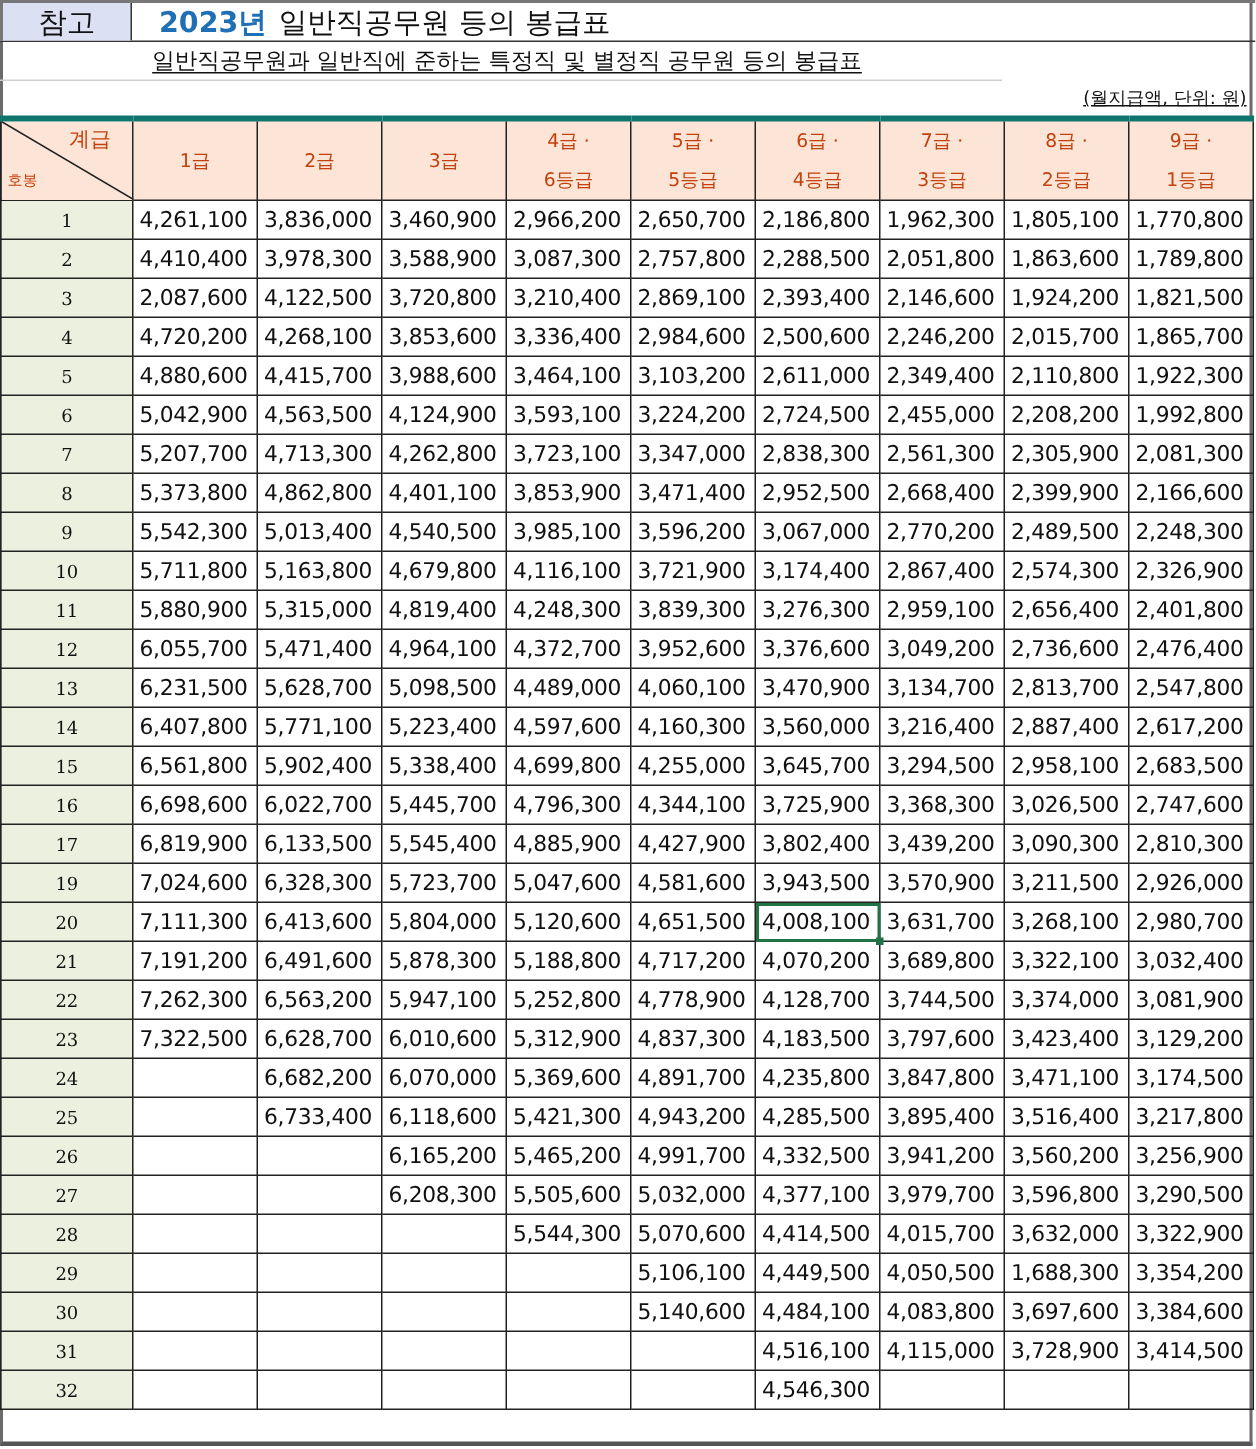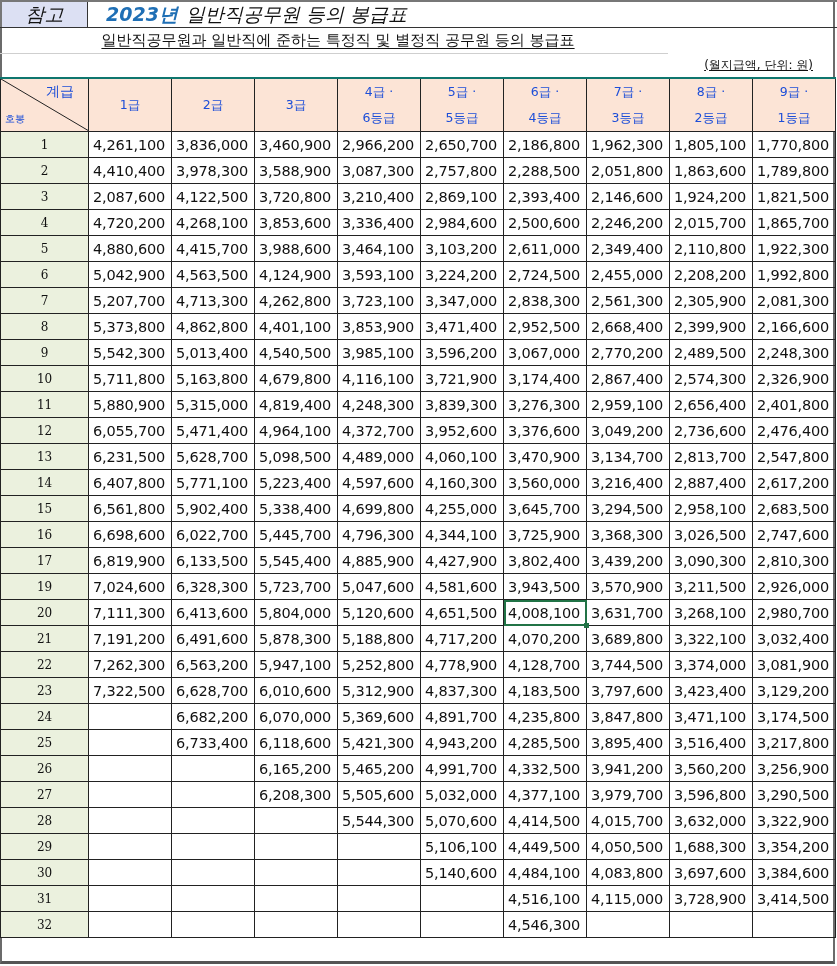--- a/index.html
+++ b/index.html
@@ -1,28 +1,28 @@
 <!DOCTYPE html>
 <html><head>
 <meta charset="utf-8">
 <style>
   html, body { margin:0; padding:0; background:#ffffff; }
   body { width:837px; height:966px; overflow:hidden; position:relative; font-family:"DejaVu Sans", sans-serif; }
   .frame { position:absolute; left:0; top:0; width:835px; height:964px; border-left:2px solid #6b6b6b; border-right:2px solid #6b6b6b; border-bottom:3px solid #555; box-sizing:border-box; }
-  .title-row { position:absolute; left:0; top:0; width:837px; height:28px; border-top:2px solid #777; border-bottom:1px solid #333; box-sizing:border-box; display:flex;font-style:italic; }
+  .title-row { position:absolute; left:0; top:0; width:837px; height:28px; border-top:2px solid #777; border-bottom:1px solid #333; box-sizing:border-box; display:flex; }
   .ref-cell { width:88px; height:100%; background:#dce0f3; border-right:1px solid #333; border-left:2px solid #777; box-sizing:border-box; display:flex; align-items:center; justify-content:center; font-size:19px; color:#111; }
   .title-text { padding-left:18px; display:flex; align-items:center; font-size:19px; color:#111; white-space:nowrap; }
   .title-year { color:#1f6fb5; font-weight:bold; margin-right:8px; }
   .sub-row { position:absolute; left:0; top:28px; width:668px; height:26px; border-bottom:1px solid #cfcfcf; box-sizing:border-box; display:flex; align-items:center; justify-content:center; }
   .sub-text { font-size:15px; color:#111; text-decoration:underline; text-underline-offset:3px; margin-left:8px; }
-  .unit-row { position:absolute; left:0; top:54px; width:837px; height:23px; display:flex; align-items:center; justify-content:flex-end; box-sizing:border-box; padding-right:24px; }
+  .unit-row { position:absolute; left:0; top:54px; width:837px; height:23px; display:flex; align-items:center; justify-content:flex-end; box-sizing:border-box; padding-right:6px; }
   .unit-text { font-size:12px; color:#111; text-decoration:underline; }
   table.grid { position:absolute; left:0; top:77px; border-collapse:collapse; table-layout:fixed; width:835px; }
   table.grid th, table.grid td { border:1px solid #222; box-sizing:border-box; padding:0; }
-  table.grid thead th { background:#fce4d6; height:52px; font-weight:normal; font-size:12.5px; color:#1d4ed8; border-top:2px solid #0f766e; line-height:26px; font-family:"DejaVu Sans", sans-serif; }
+  table.grid thead th { background:#fce4d6; height:52px; font-weight:normal; font-size:12.5px; color:#c2410c; border-top:4px solid #0f766e; line-height:26px; font-family:"DejaVu Sans", sans-serif; }
   th.corner { position:relative; background:#fce4d6; }
   .corner svg { position:absolute; left:0; top:0; }
   .corner .c-top { position:absolute; right:14px; top:3px; font-size:14px; line-height:18px; }
   .corner .c-bot { position:absolute; left:4px; bottom:3px; font-size:10px; line-height:18px; }
   table.grid tbody td { height:26px; font-size:14.5px; color:#111; text-align:right; padding-right:6px; font-family:"DejaVu Sans", sans-serif; letter-spacing:-0.2px; }
   table.grid tbody td.hob { background:#ebf1de; text-align:center; padding-right:0; font-family:"DejaVu Serif", serif; font-size:12px; }
   td.selected { outline:2px solid #217346; outline-offset:-2px; position:relative; }
   td.selected .handle { position:absolute; right:-3px; bottom:-3px; width:5px; height:5px; background:#217346; }
 </style>
 </head>

